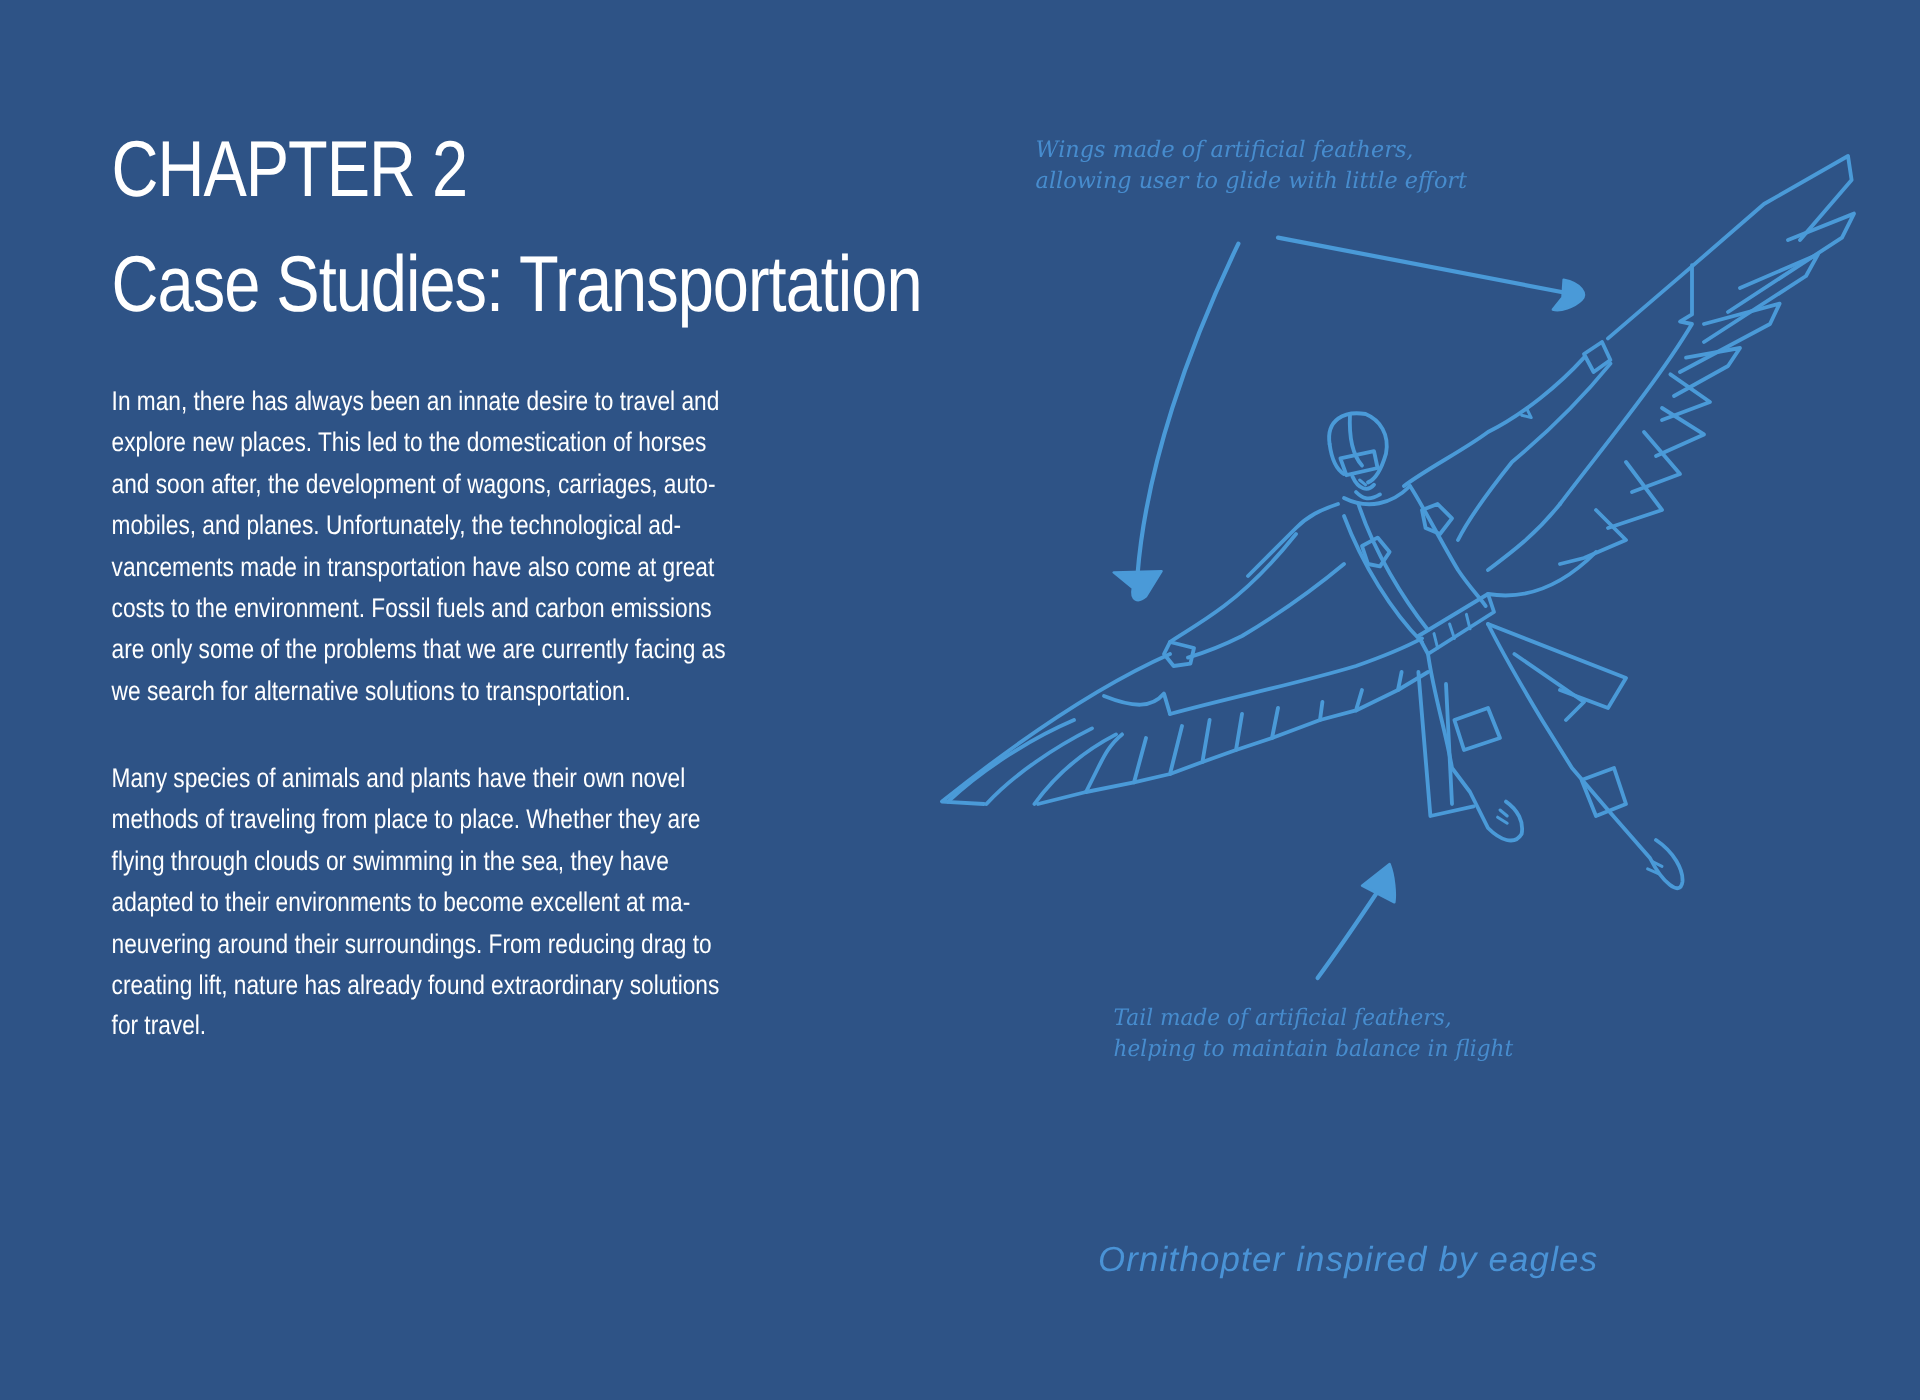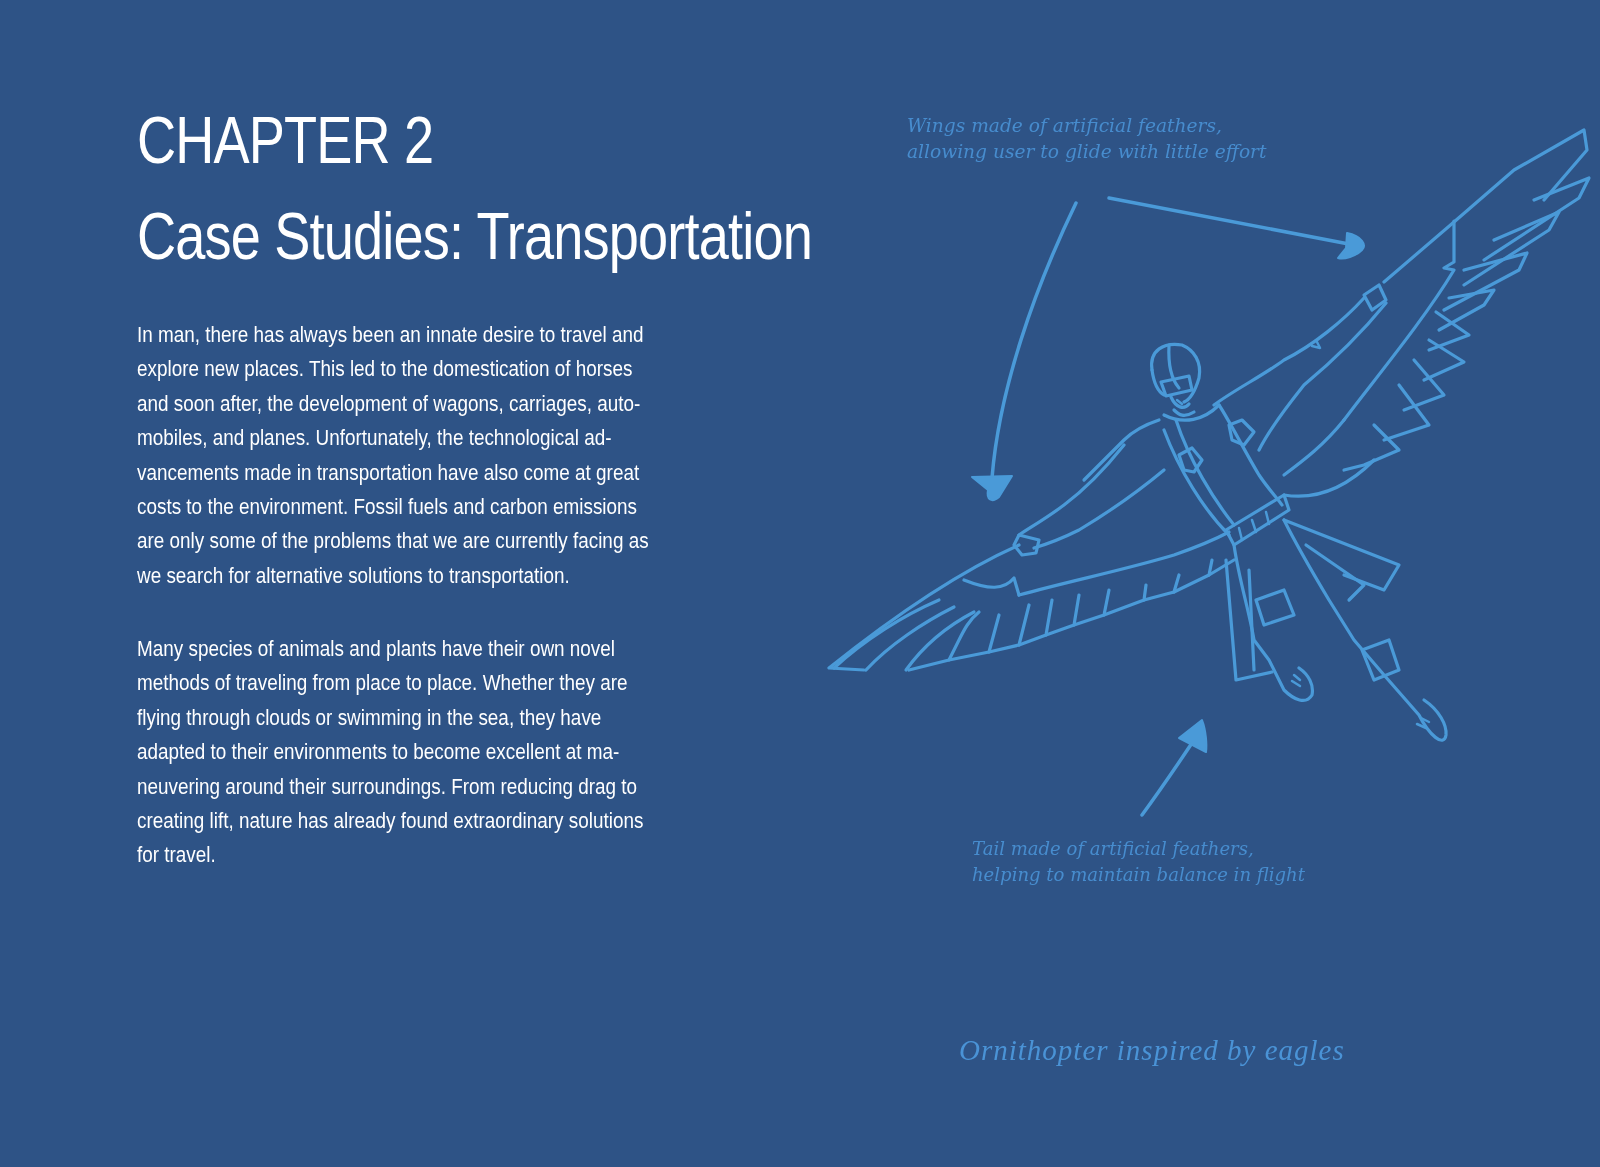--- a/index.html
+++ b/index.html
@@ -11,21 +11,20 @@
       height: 1167px;
       background: #2e5386;
       overflow: hidden;
       position: relative;
       font-family: "Liberation Sans", sans-serif;
     }
     .page {
       position: absolute;
       inset: 0;
       background: #2e5386;
-      margin-left: 44px;
     }
     .chapter-label {
       position: absolute;
       left: 93px;
       top: 100px;
       color: #ffffff;
       font-family: "Liberation Sans", sans-serif;
       font-size: 66px;
       line-height: 80px;
       letter-spacing: -1px;
@@ -88,21 +87,21 @@
       line-height: 26px;
       transform: scaleX(0.95);
       transform-origin: left top;
       opacity: 0.9;
     }
     .caption {
       position: absolute;
       left: 915px;
       top: 1034px;
       color: #4a93d6;
-      font-family: Liberation Serif, serif;
+      font-family: Liberation Sans, sans-serif;
       font-style: italic;
       font-size: 29px;
       letter-spacing: 1px;
       white-space: nowrap;
     }
     .illustration {
       position: absolute;
       left: 0;
       top: 0;
       width: 1600px;

